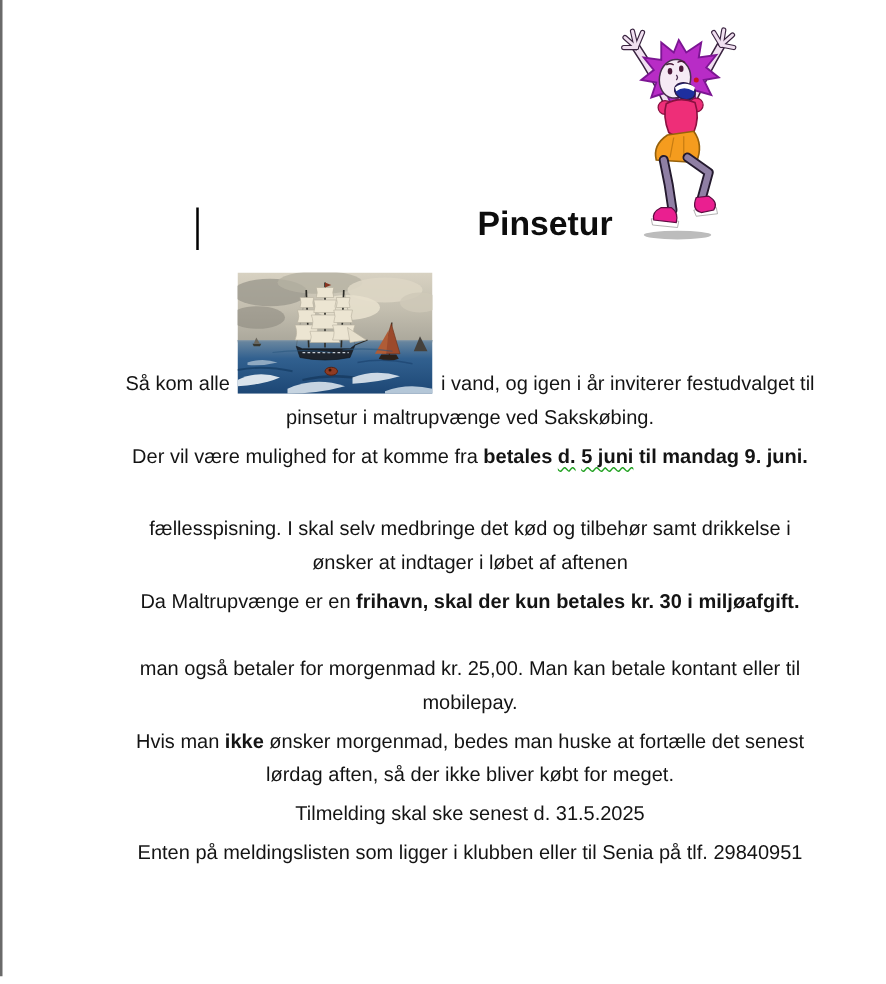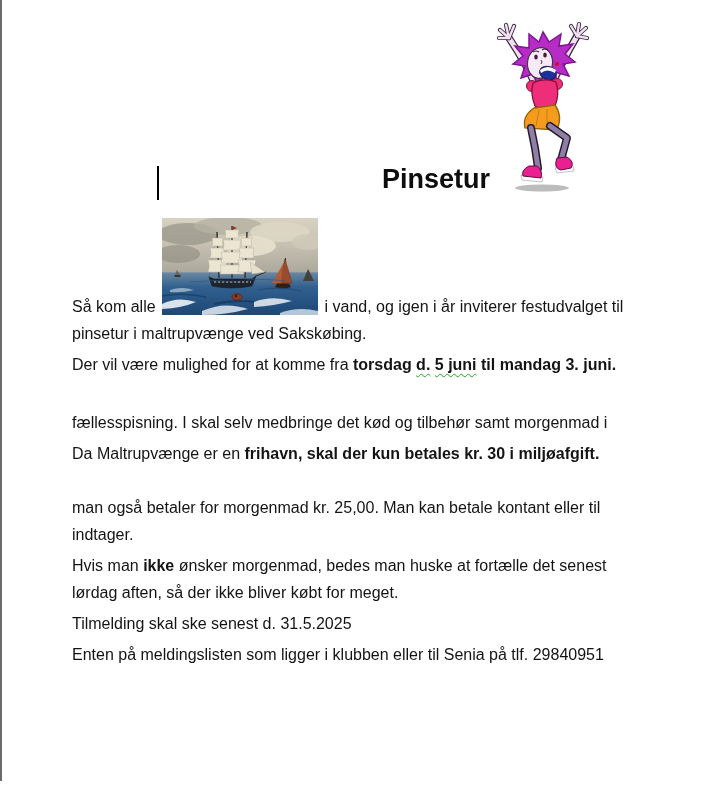--- a/index.html
+++ b/index.html
@@ -7,21 +7,21 @@
   body { width: 709px; height: 787px; background: #ffffff; overflow: hidden; }
   .page {
     position: relative; width: 709px; height: 787px; background: #ffffff;
     font-family: "Liberation Sans", "DejaVu Sans", sans-serif; color: #141414; overflow: hidden; padding-left: 48px;
   }
   .left-border { position: absolute; left: 0; top: 0; width: 2px; height: 781px; background: #6a6a6a; }
   .caret { position: absolute; left: 157px; top: 166px; width: 2px; height: 34px; background: #000; }
   .title { position: absolute; left: 382px; top: 164px; margin: 0; font-size: 27px; font-weight: bold; color: #0d0d0d; }
   .dancer { position: absolute; left: 495px; top: 20px; }
   .doc { position: absolute; left: 68px; top: 218px; width: 600px; font-size: 16px; line-height: 27px; }
-  .para { margin: 0 0 4px 4px; }
+  .para { margin: 0 0 4px 16px; text-align: center; }
   .b { font-weight: bold; }
   .wavy {
     text-decoration-line: underline;
     text-decoration-style: wavy;
     text-decoration-color: #21a121;
     text-decoration-thickness: 1px;
     text-underline-offset: 3px;
   }
   .ship-img { vertical-align: -3px; margin: 0 2px; }
 </style>
@@ -160,27 +160,27 @@
           <path d="M52,86 Q78,80 104,86" stroke="#16395f" stroke-width="1.8" fill="none" opacity="0.8"></path>
           <path d="M96,72 Q116,68 140,73" stroke="#1c4571" stroke-width="1.2" fill="none" opacity="0.7"></path>
           <path d="M0,86 Q16,78 34,84 Q20,90 0,91 Z" fill="#e4ebf1" opacity="0.95"></path>
           <path d="M40,93 Q62,83 86,91 Q64,97 40,97 Z" fill="#d8e3ec" opacity="0.9"></path>
           <path d="M92,84 Q110,77 130,83 Q112,88 92,89 Z" fill="#e0e8ef" opacity="0.9"></path>
           <path d="M118,95 Q136,88 156,93 L156,97 L118,97 Z" fill="#cfdde9" opacity="0.85"></path>
           <ellipse cx="75" cy="79" rx="5" ry="3.2" fill="#8f3b22" stroke="#58210f" stroke-width="0.8"></ellipse>
           <circle cx="74" cy="78" r="1.2" fill="#3c1608"></circle>
         </svg><span> i vand, og igen i år inviterer festudvalget til</span><br><span>pinsetur i maltrupvænge ved Sakskøbing.</span></p>
 
-    <p class="para"><span>Der vil være mulighed for at komme fra </span><span class="b">torsdag </span><span class="b wavy">d.</span><span class="b"> </span><span class="b wavy">5 juni</span><span class="b"> til mandag 3. juni.</span></p>
+    <p class="para"><span>Der vil være mulighed for at komme fra </span><span class="b">betales </span><span class="b wavy">d.</span><span class="b"> </span><span class="b wavy">5 juni</span><span class="b"> til mandag 9. juni.</span></p>
 
-    <p class="para"><br><span>fællesspisning. I skal selv medbringe det kød og tilbehør samt morgenmad i</span><br></p>
+    <p class="para"><br><span>fællesspisning. I skal selv medbringe det kød og tilbehør samt drikkelse i</span><br><span>ønsker at indtager i løbet af aftenen</span></p>
 
 
 
-    <p class="para"><span>Da Maltrupvænge er en </span><span class="b">frihavn, skal der kun betales kr. 30 i miljøafgift.</span><br><br><span>man også betaler for morgenmad kr. 25,00. Man kan betale kontant eller til</span><br><span>indtager.</span></p>
+    <p class="para"><span>Da Maltrupvænge er en </span><span class="b">frihavn, skal der kun betales kr. 30 i miljøafgift.</span><br><br><span>man også betaler for morgenmad kr. 25,00. Man kan betale kontant eller til</span><br><span>mobilepay.</span></p>
 
     <p class="para"><span>Hvis man </span><span class="b">ikke</span><span> ønsker morgenmad, bedes man huske at fortælle det senest</span><br><span>lørdag aften, så der ikke bliver købt for meget.</span></p>
 
     <p class="para"><span>Tilmelding skal ske senest d. 31.5.2025</span></p>
 
     <p class="para"><span>Enten på meldingslisten som ligger i klubben eller til Senia på tlf. 29840951</span></p>
   </div>
 </div>
 
 </body></html>

